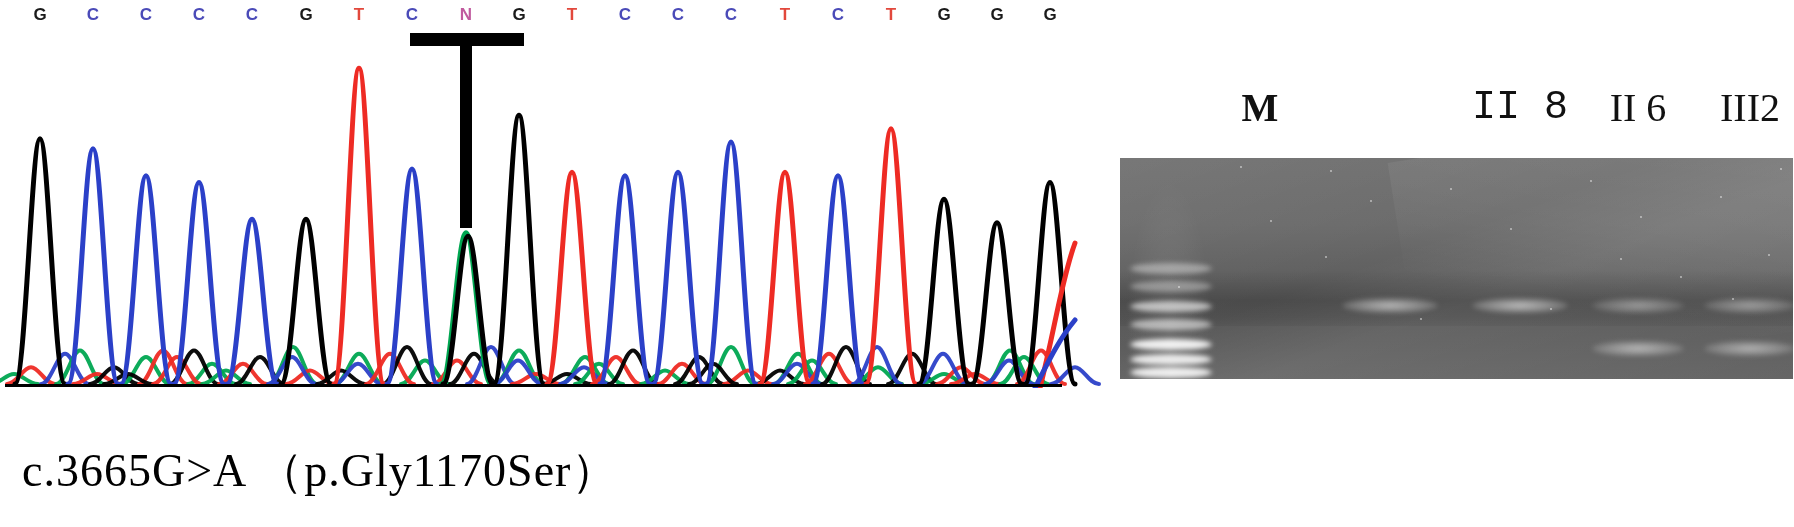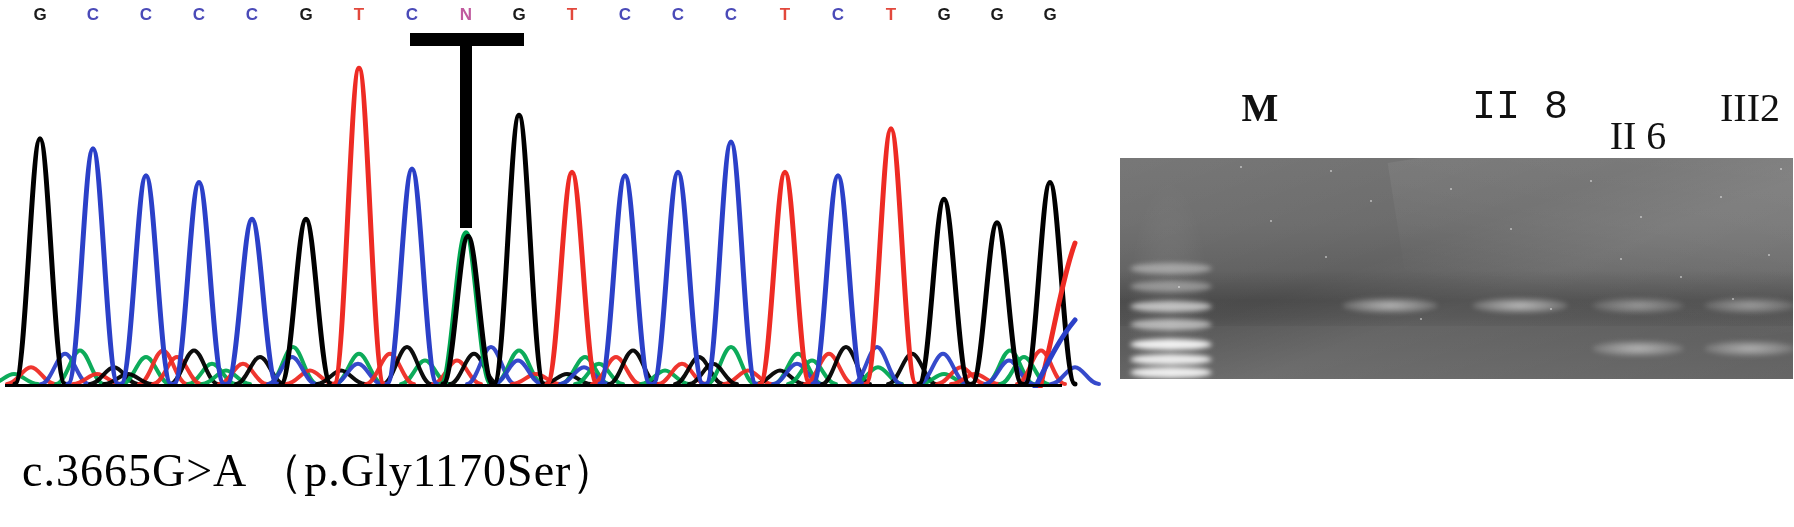--- a/index.html
+++ b/index.html
@@ -209,21 +209,21 @@
 
     <div id="baseline"></div>
 
     <div id="caption">c.3665G&gt;A （p.Gly1170Ser）</div>
   </div>
 
   <div id="gel-panel">
     <div id="gel-label-row">
         <div class="lane-label marker-label" style="left: 155px;">M</div>
         <div class="lane-label" style="left: 415px; font-family: Liberation Mono, monospace;">II 8</div>
-        <div class="lane-label" style="left: 533px; margin-top: 28px;">II 6</div>
+        <div class="lane-label" style="left: 533px;">II 6</div>
         <div class="lane-label" style="left: 645px;">III2</div>
       </div>
     <div id="gel-image">
       <div id="gel-wedge"></div>
       <div id="gel-smear"></div>
       <div class="ladder-lane-glow"></div>
       <div id="gel-bands">
           <div class="gel-band" style="left: 10px; top: 105px; width: 82px; height: 11px; background: rgba(255, 255, 255, 0.38);"></div>
           <div class="gel-band" style="left: 10px; top: 123px; width: 82px; height: 11px; background: rgba(255, 255, 255, 0.34);"></div>
           <div class="gel-band" style="left: 10px; top: 143px; width: 82px; height: 11px; background: rgba(255, 255, 255, 0.62);"></div>

